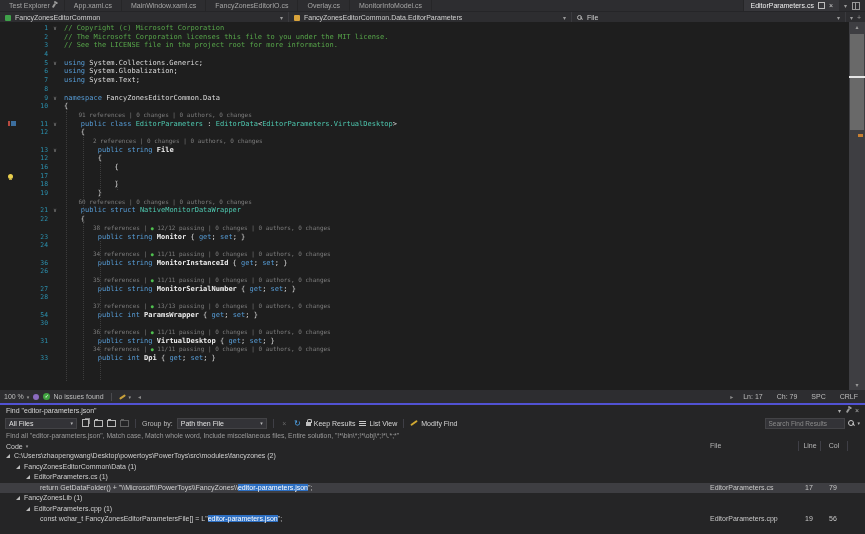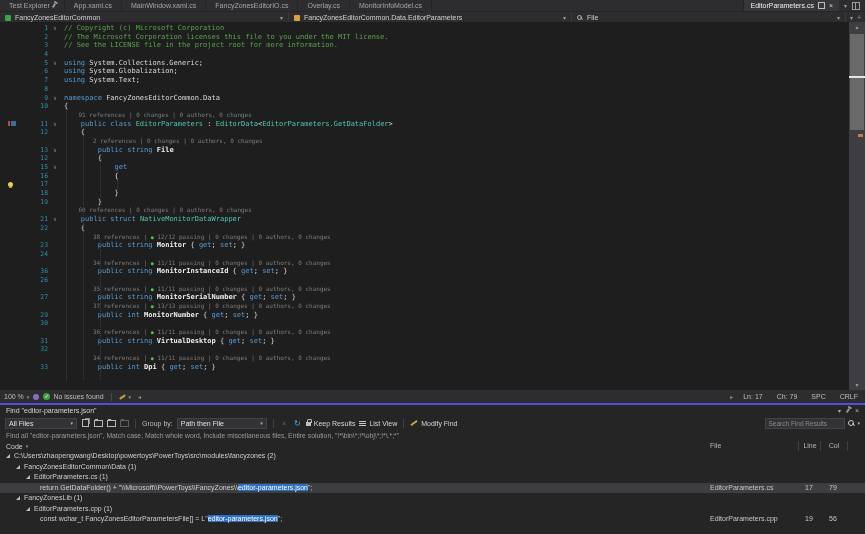--- a/index.html
+++ b/index.html
@@ -247,21 +247,21 @@
         <span class="ln"></span>
         <span class="fold"></span>
         <span class="codecell"><span class="cl">    91 references | 0 changes | 0 authors, 0 changes</span></span>
       </div>
       <div class="eline">
         <span class="m">
           <span class="mglyph"></span>
         </span>
         <span class="ln">11</span>
         <span class="fold">∨</span>
-        <span class="codecell"><span class="pl">    </span><span class="kw">public class </span><span class="ty">EditorParameters</span><span class="pl"> : </span><span class="ty">EditorData</span><span class="pl">&lt;</span><span class="ty">EditorParameters.GetDataFolder</span><span class="pl">&gt;</span></span>
+        <span class="codecell"><span class="pl">    </span><span class="kw">public class </span><span class="ty">EditorParameters</span><span class="pl"> : </span><span class="ty">EditorData</span><span class="pl">&lt;</span><span class="ty">EditorParameters.VirtualDesktop</span><span class="pl">&gt;</span></span>
       </div>
       <div class="eline">
         <span class="m"></span>
         <span class="ln">12</span>
         <span class="fold"></span>
         <span class="codecell"><span class="pl">    {</span></span>
       </div>
       <div class="eline clrow">
         <span class="m"></span>
         <span class="ln"></span>
@@ -272,26 +272,20 @@
         <span class="m"></span>
         <span class="ln">13</span>
         <span class="fold">∨</span>
         <span class="codecell"><span class="pl">        </span><span class="kw">public string </span><span class="bd">File</span></span>
       </div>
       <div class="eline">
         <span class="m"></span>
         <span class="ln">12</span>
         <span class="fold"></span>
         <span class="codecell"><span class="pl">        {</span></span>
-      </div>
-      <div class="eline">
-        <span class="m"></span>
-        <span class="ln">15</span>
-        <span class="fold">∨</span>
-        <span class="codecell"><span class="pl">            </span><span class="kw">get</span></span>
       </div>
       <div class="eline">
         <span class="m"></span>
         <span class="ln">16</span>
         <span class="fold"></span>
         <span class="codecell"><span class="pl">            {</span></span>
       </div>
       <div class="eline">
         <span class="m">
           <span class="bulb"></span>
@@ -370,55 +364,55 @@
         <span class="ln"></span>
         <span class="fold"></span>
         <span class="codecell"><span class="cl">        35 references | </span><span class="cg">●</span><span class="cl"> 11/11 passing | 0 changes | 0 authors, 0 changes</span></span>
       </div>
       <div class="eline">
         <span class="m"></span>
         <span class="ln">27</span>
         <span class="fold"></span>
         <span class="codecell"><span class="pl">        </span><span class="kw">public string </span><span class="bd">MonitorSerialNumber</span><span class="pl"> { </span><span class="kw">get</span><span class="pl">; </span><span class="kw">set</span><span class="pl">; }</span></span>
       </div>
+      <div class="eline">
+        <span class="m"></span>
+        <span class="ln">28</span>
+        <span class="fold"></span>
+        <span class="codecell"></span>
+      </div>
       <div class="eline clrow">
         <span class="m"></span>
         <span class="ln"></span>
         <span class="fold"></span>
         <span class="codecell"><span class="cl">        37 references | </span><span class="cg">●</span><span class="cl"> 13/13 passing | 0 changes | 0 authors, 0 changes</span></span>
       </div>
       <div class="eline">
         <span class="m"></span>
-        <span class="ln">29</span>
-        <span class="fold"></span>
-        <span class="codecell"><span class="pl">        </span><span class="kw">public int </span><span class="bd">MonitorNumber</span><span class="pl"> { </span><span class="kw">get</span><span class="pl">; </span><span class="kw">set</span><span class="pl">; }</span></span>
+        <span class="ln">54</span>
+        <span class="fold"></span>
+        <span class="codecell"><span class="pl">        </span><span class="kw">public int </span><span class="bd">ParamsWrapper</span><span class="pl"> { </span><span class="kw">get</span><span class="pl">; </span><span class="kw">set</span><span class="pl">; }</span></span>
       </div>
       <div class="eline">
         <span class="m"></span>
         <span class="ln">30</span>
         <span class="fold"></span>
         <span class="codecell"></span>
       </div>
       <div class="eline clrow">
         <span class="m"></span>
         <span class="ln"></span>
         <span class="fold"></span>
         <span class="codecell"><span class="cl">        36 references | </span><span class="cg">●</span><span class="cl"> 11/11 passing | 0 changes | 0 authors, 0 changes</span></span>
       </div>
       <div class="eline">
         <span class="m"></span>
         <span class="ln">31</span>
         <span class="fold"></span>
         <span class="codecell"><span class="pl">        </span><span class="kw">public string </span><span class="bd">VirtualDesktop</span><span class="pl"> { </span><span class="kw">get</span><span class="pl">; </span><span class="kw">set</span><span class="pl">; }</span></span>
-      </div>
-      <div class="eline">
-        <span class="m"></span>
-        <span class="ln">32</span>
-        <span class="fold"></span>
-        <span class="codecell"></span>
       </div>
       <div class="eline clrow">
         <span class="m"></span>
         <span class="ln"></span>
         <span class="fold"></span>
         <span class="codecell"><span class="cl">        34 references | </span><span class="cg">●</span><span class="cl"> 11/11 passing | 0 changes | 0 authors, 0 changes</span></span>
       </div>
       <div class="eline">
         <span class="m"></span>
         <span class="ln">33</span>

